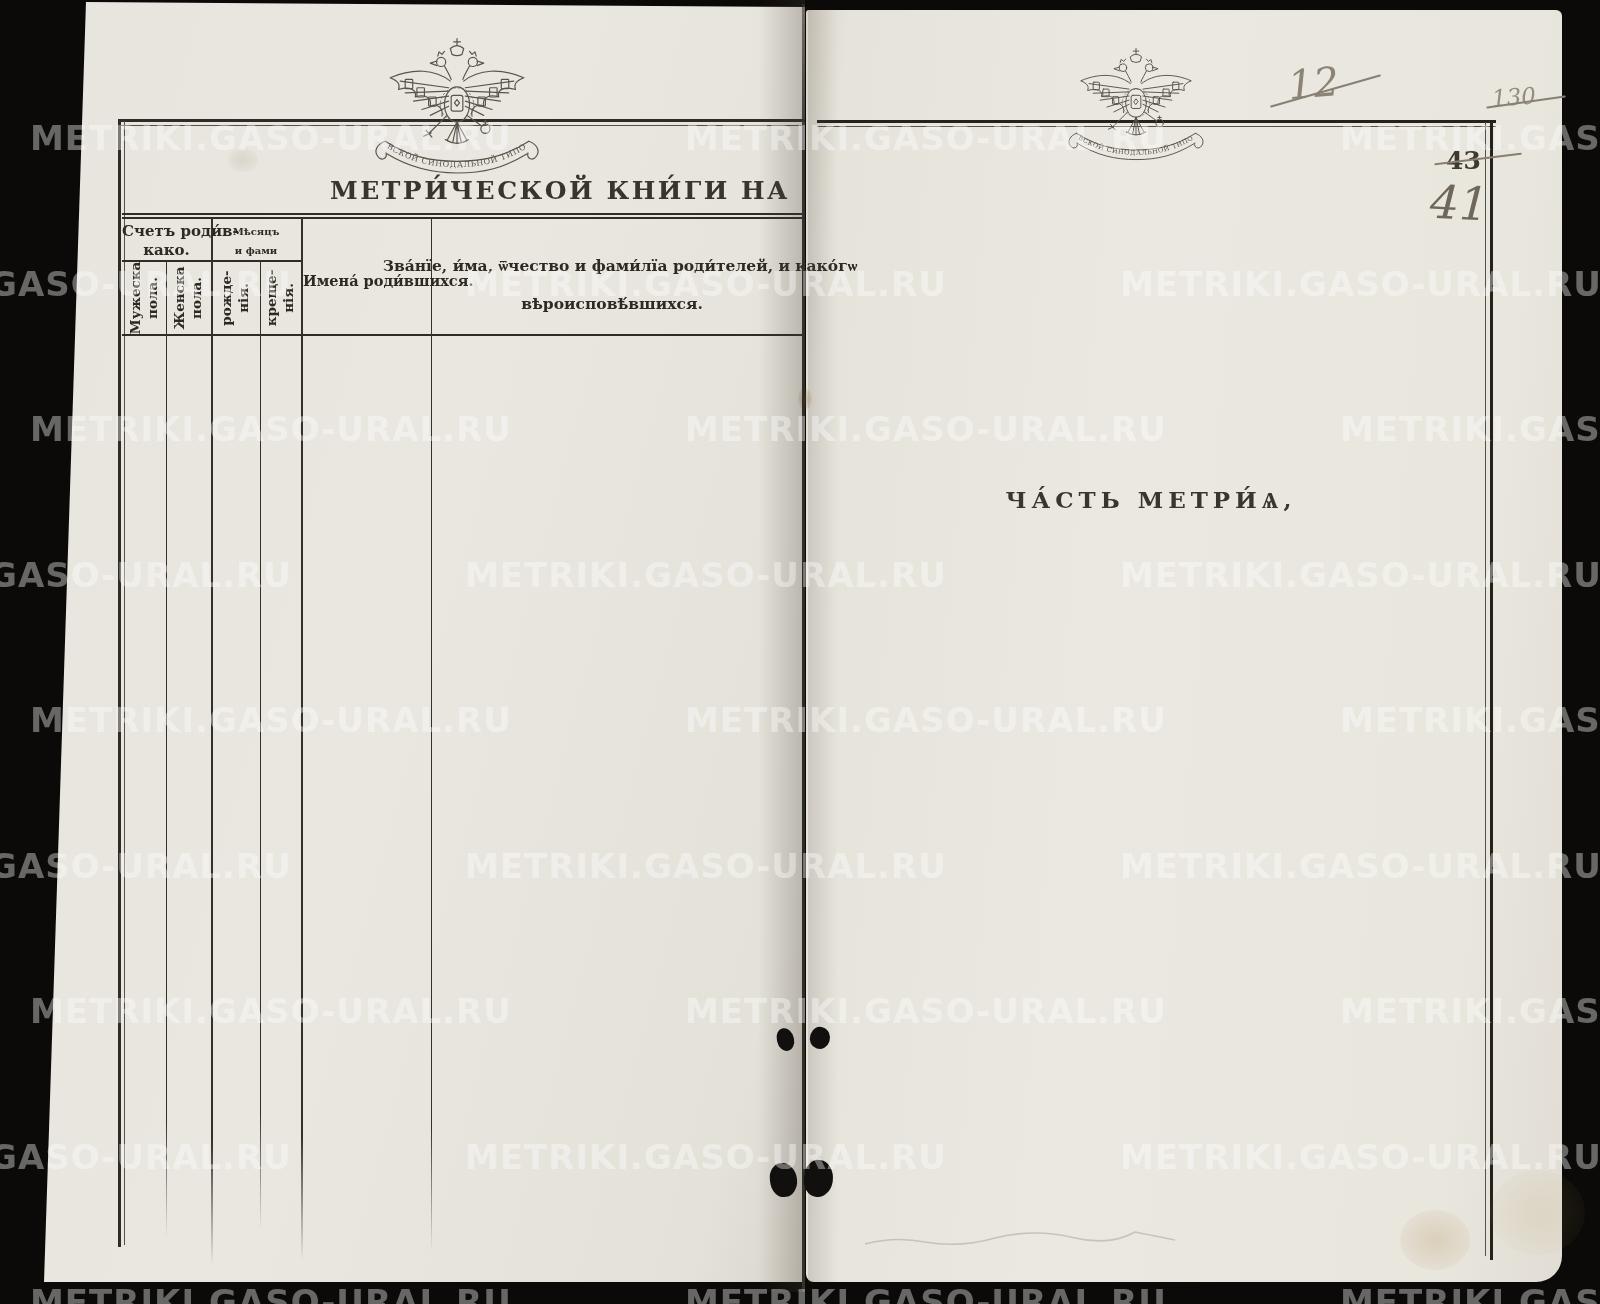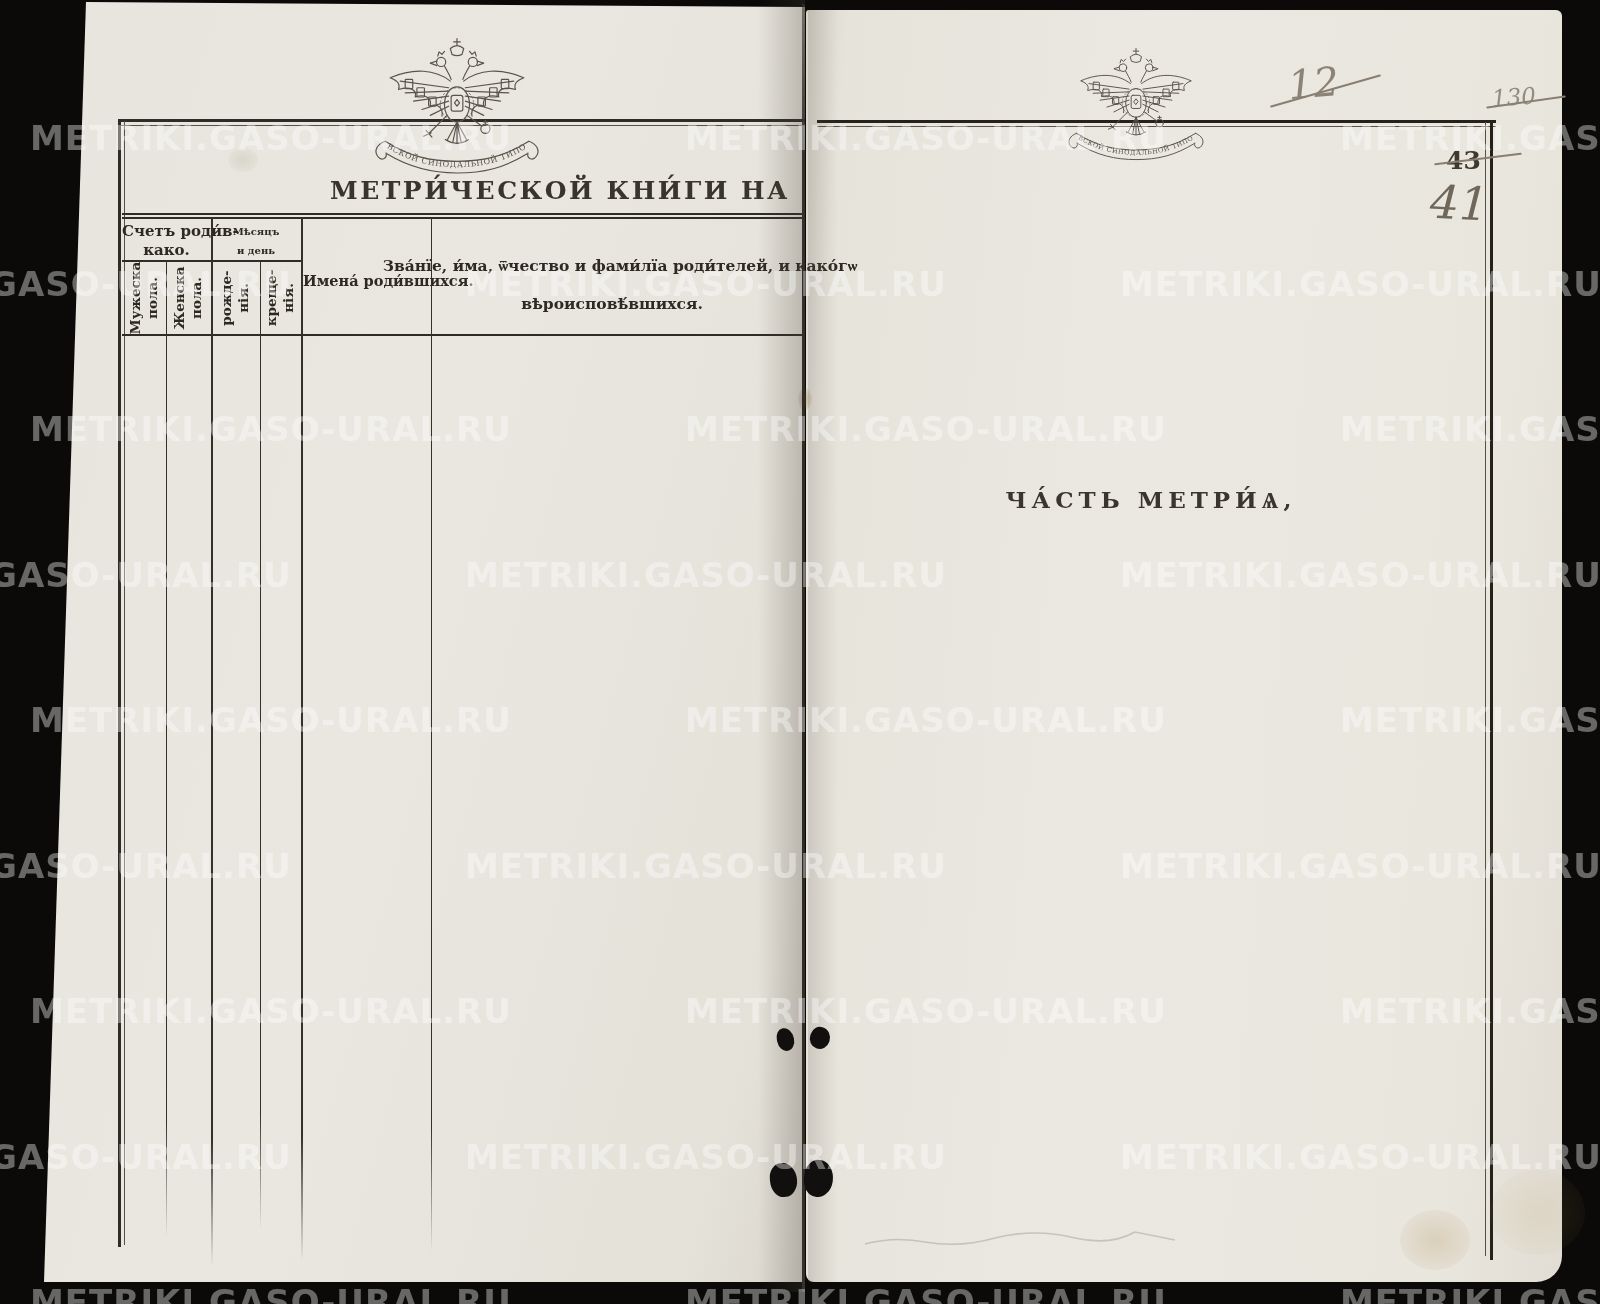--- a/index.html
+++ b/index.html
@@ -103,21 +103,21 @@
   <div class="abs fadeline z2" style="left:260px;top:261px;width:1.2px;height:969px"></div>
   <div class="abs fadeline z2" style="left:301px;top:218px;width:2px;height:1043px"></div>
   <div class="abs fadeline z2" style="left:431px;top:218px;width:1.2px;height:1034px"></div>
 
   <div class="abs hdr z2" style="left:122px;top:222px;width:89px;font-size:15px;line-height:19px">
     <div>Счетъ роди́в-</div>
     <div>како.</div>
   </div>
   <div class="abs hdr z2" style="left:211px;top:222px;width:90px;font-size:10px;line-height:19px">
     <div>Мѣсяцъ</div>
-    <div>и день</div>
+    <div>и фами</div>
   </div>
   <div class="abs hdr vcell z2" style="left:104px;top:278px;width:80px;height:40px">
     <div>Мужеска</div>
     <div>пола.</div>
   </div>
   <div class="abs hdr vcell z2" style="left:148px;top:278px;width:80px;height:40px">
     <div>Женска</div>
     <div>пола.</div>
   </div>
   <div class="abs hdr vcell z2" style="left:195px;top:278px;width:80px;height:40px">

